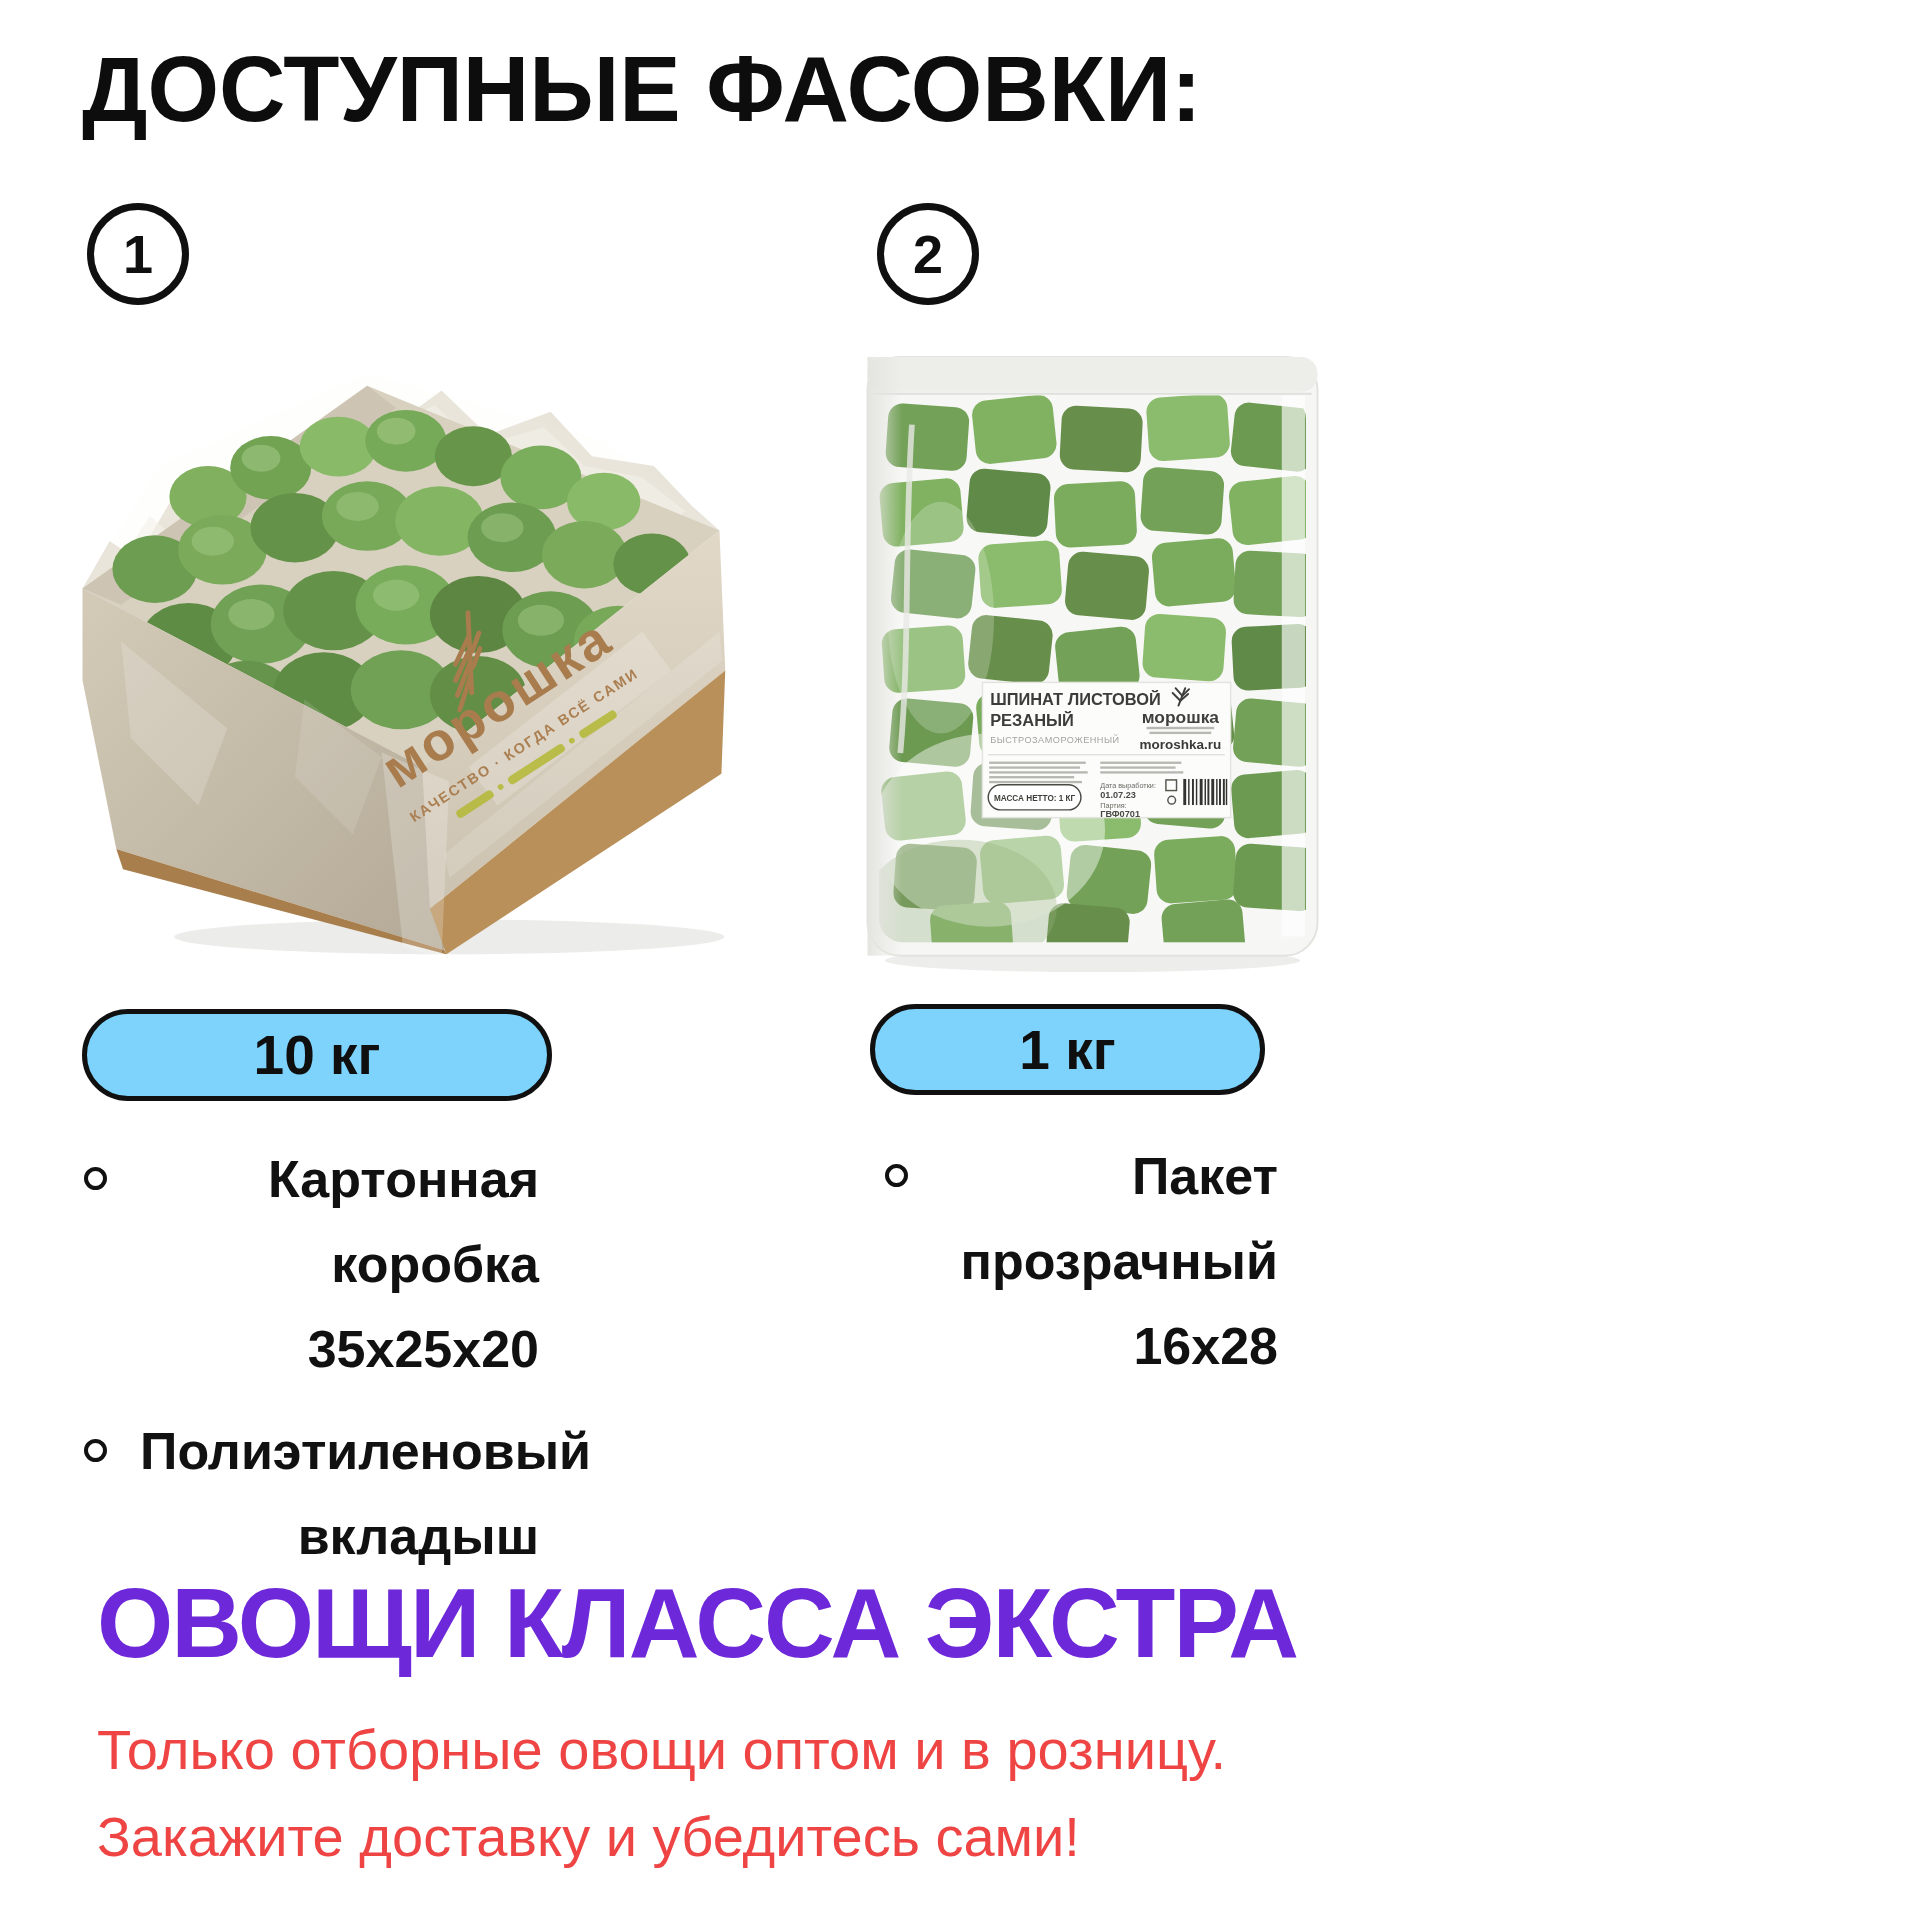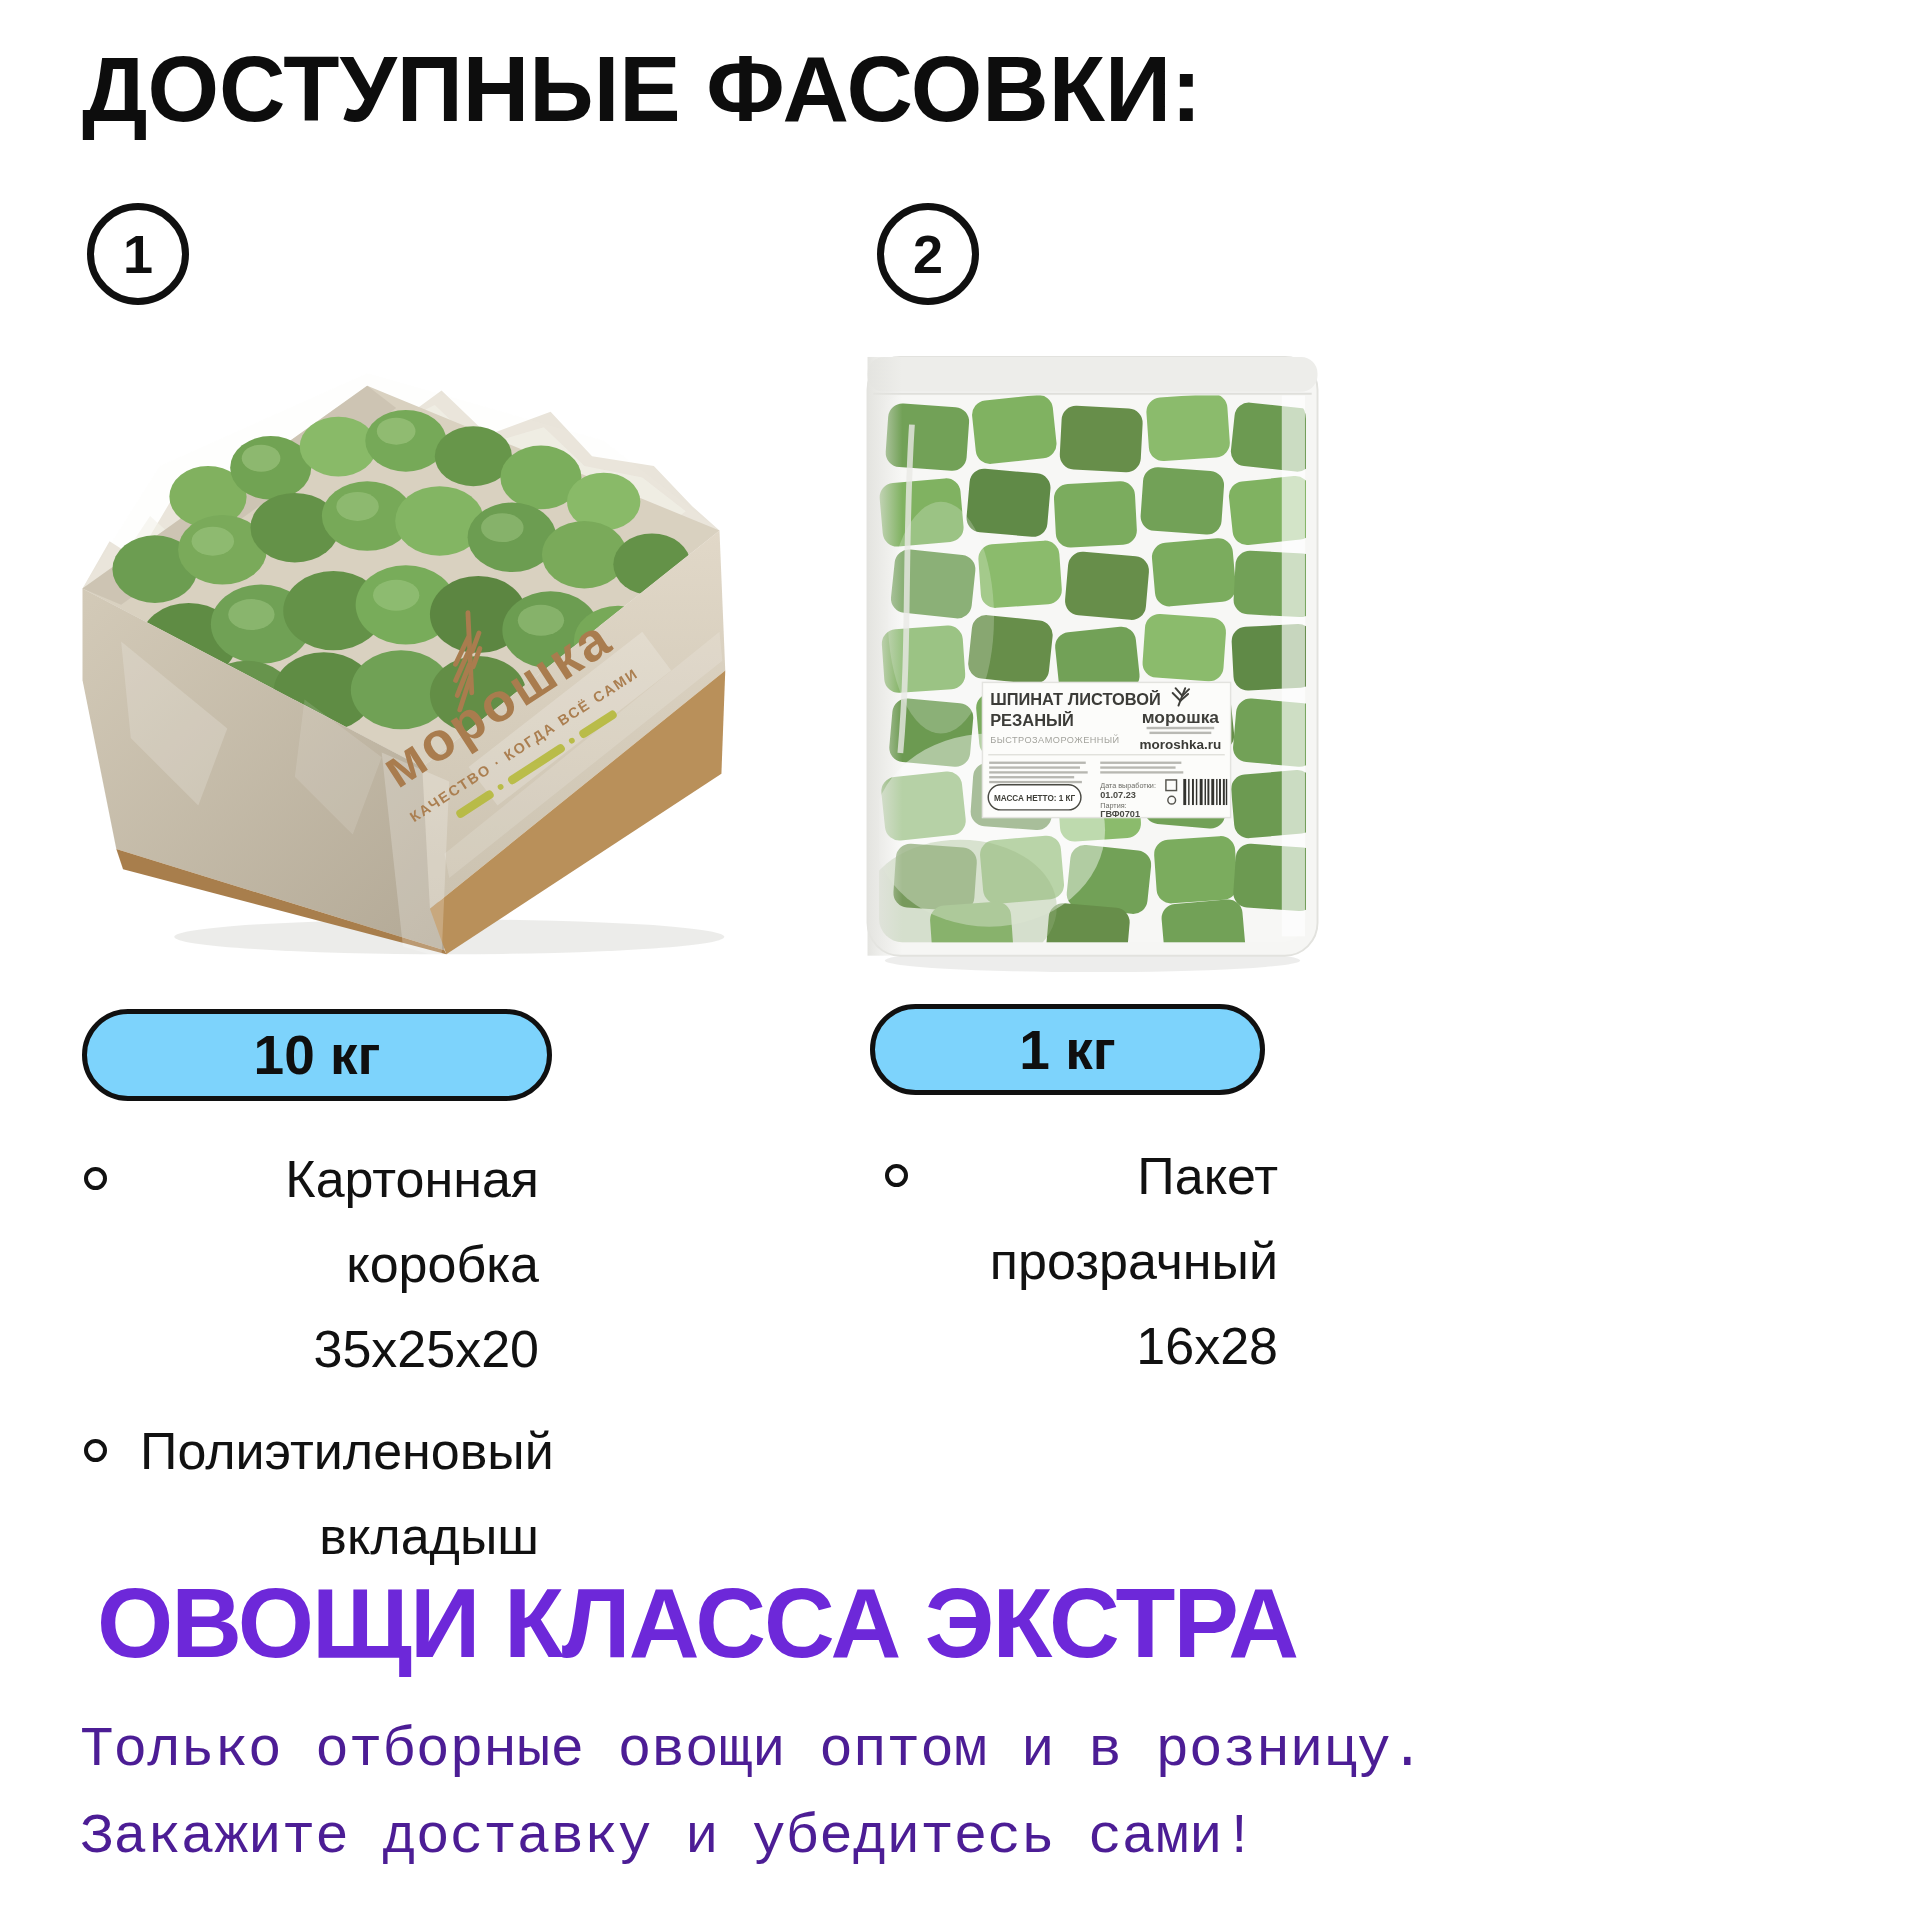--- a/index.html
+++ b/index.html
@@ -29,26 +29,26 @@
   .pill-2{left:870px;top:1004px;width:395px;height:91px;}
   .features{position:absolute;}
   .features-1{left:82px;top:1137px;width:457px;}
   .features-2{left:883px;top:1134px;width:395px;}
   .feature{position:relative;padding-left:58px;box-sizing:border-box;}
   .feature + .feature{margin-top:17.4px;}
   .bullet{
     position:absolute;left:1.9px;top:30px;width:23px;height:23px;border:4.8px solid #111;
     border-radius:50%;box-sizing:border-box;background:#fff;
   }
-  .ftext{font-size:52px;line-height:85px;text-align:right;color:#111;}
+  .ftext{font-size:52px;line-height:85px;text-align:right;color:#111;font-weight:bold;}
   .footer-headline{
     position:absolute;left:97px;top:1574px;margin:0;
     font-size:98px;font-weight:800;letter-spacing:-1.9px;line-height:1;color:#6d28d9;
   }
-  .footer-lead{position:absolute;left:80px;top:1707px;font-size:56px;line-height:1.55;color:#4c1d95;font-family:Liberation Mono, monospace;}
+  .footer-lead{position:absolute;left:97px;top:1707px;font-size:56px;line-height:1.55;color:#ef4444;}
   svg text{font-family:"Liberation Sans","DejaVu Sans",sans-serif;}
 </style>
 </head>
 <body>
 
 <div class="canvas">
 
   <h1 class="page-title">ДОСТУПНЫЕ ФАСОВКИ:</h1>
 
   <div class="badge badge-1">

